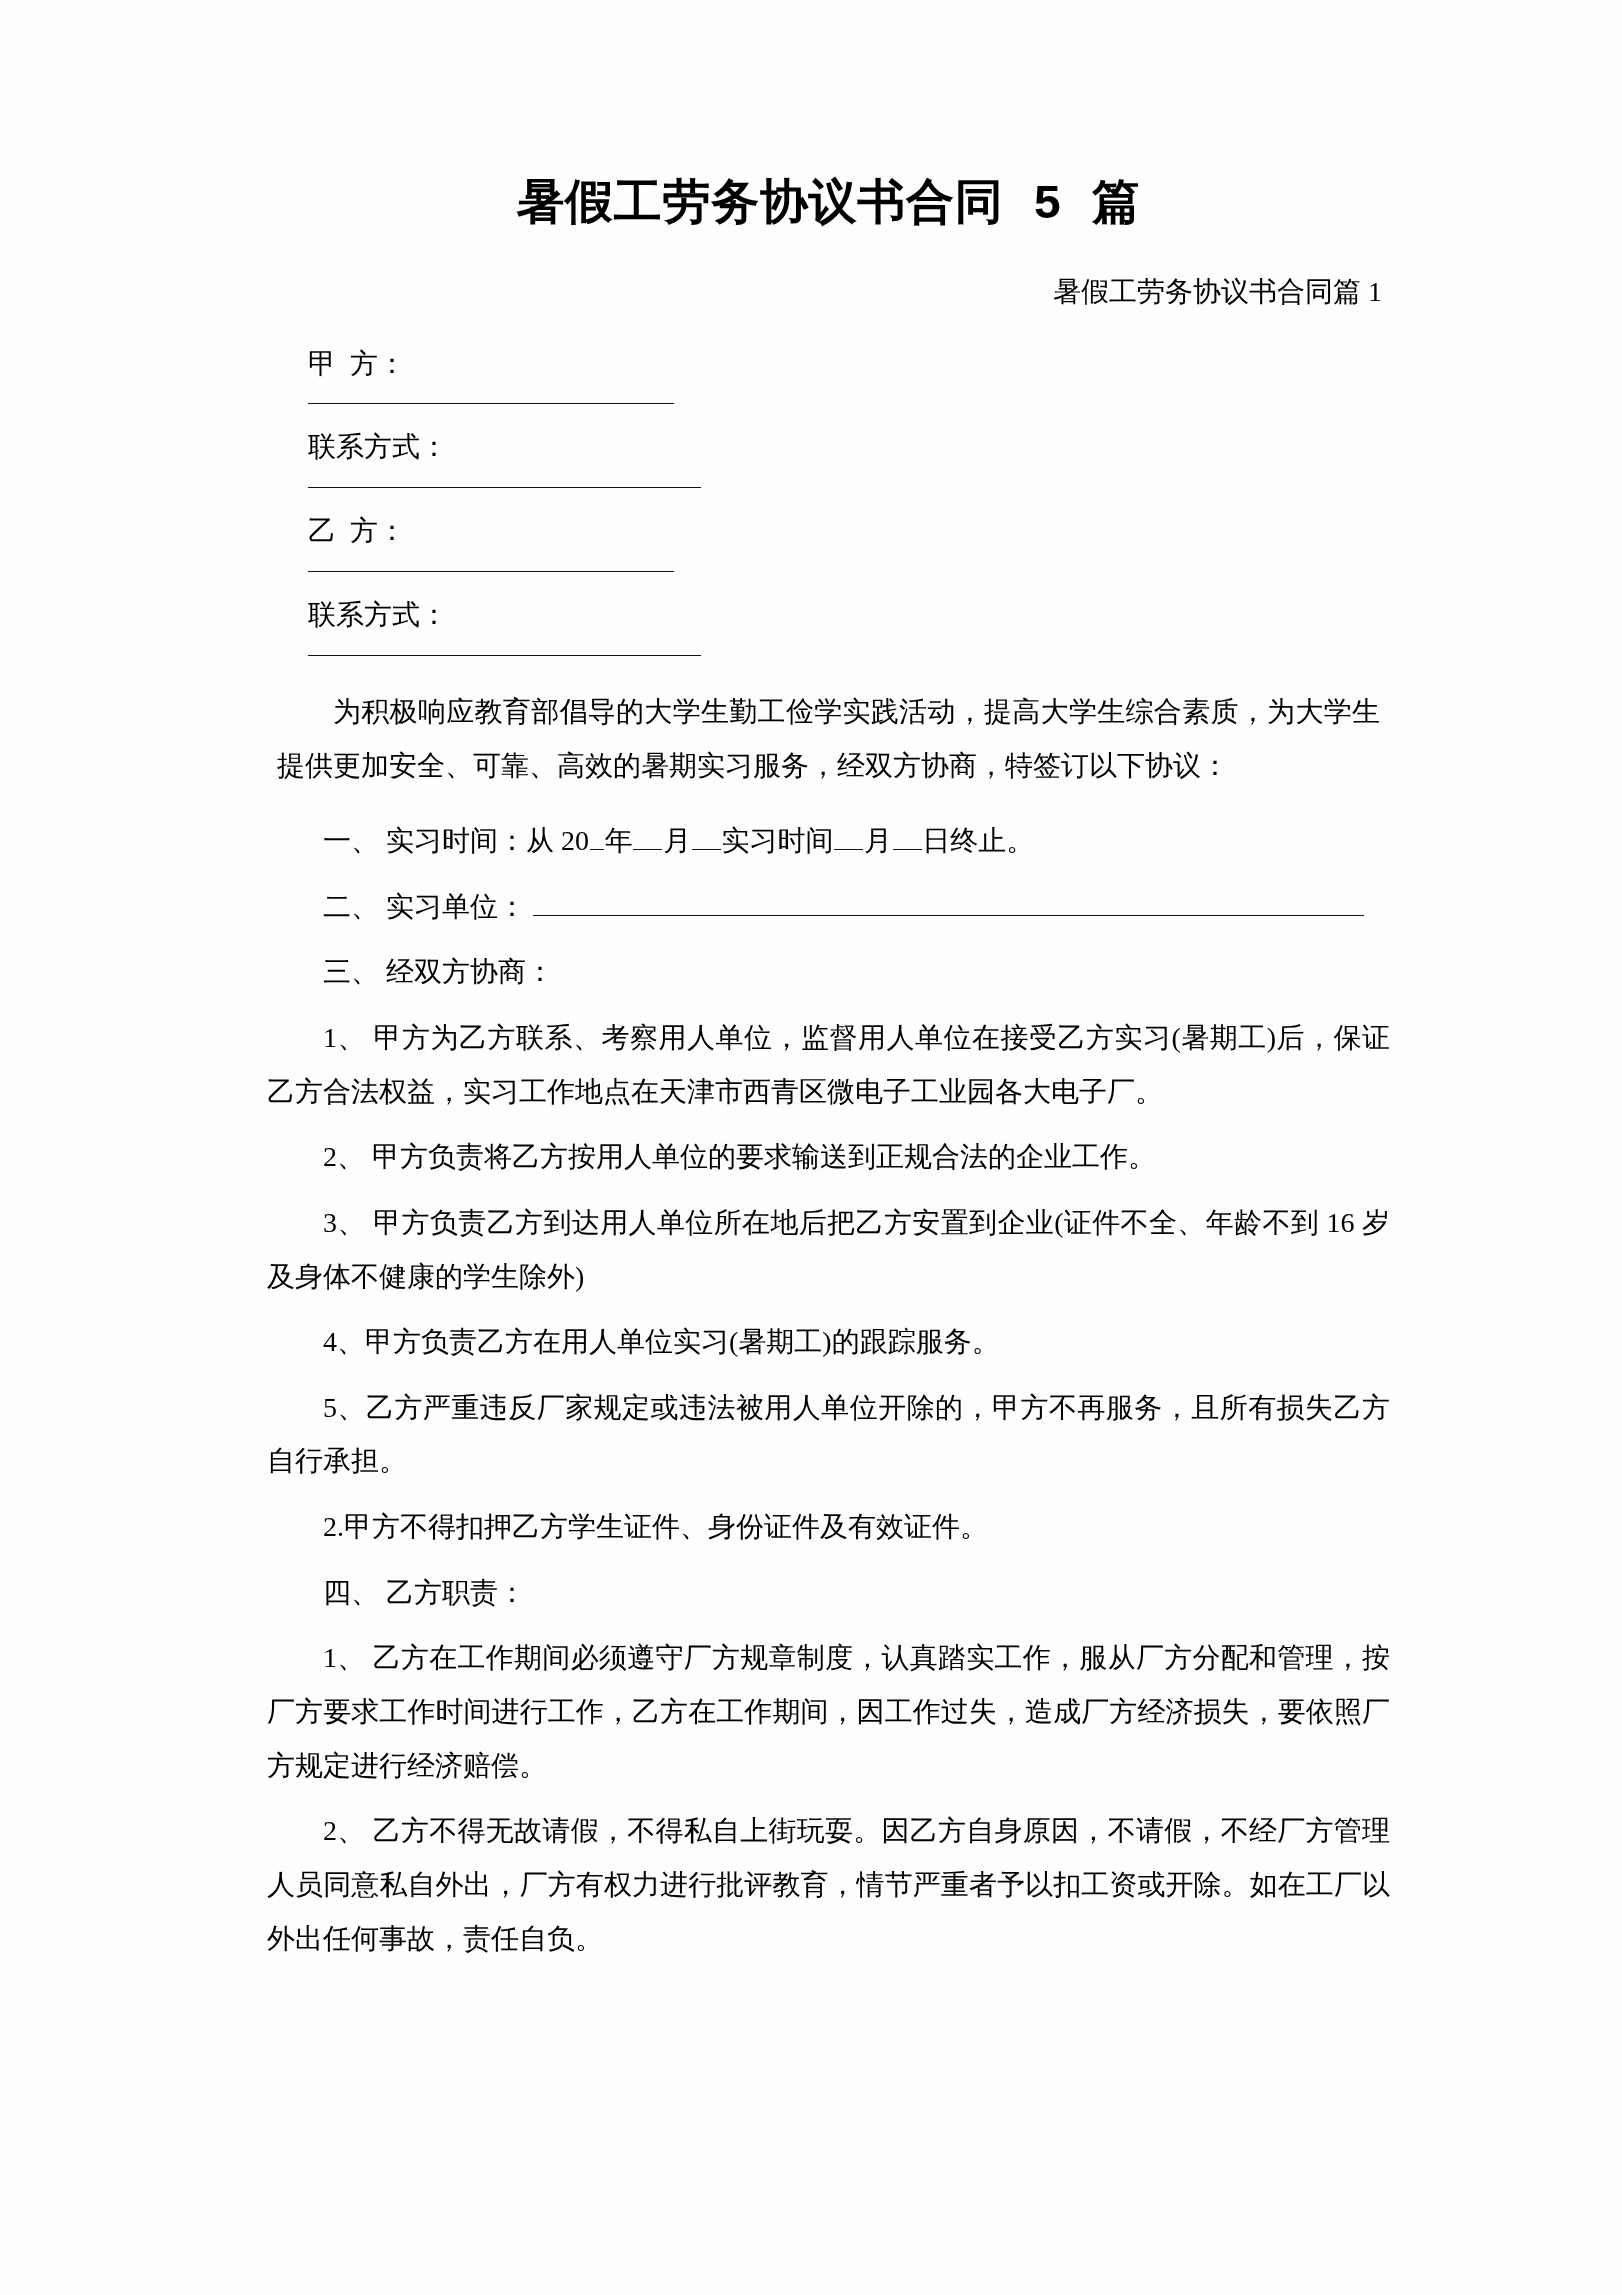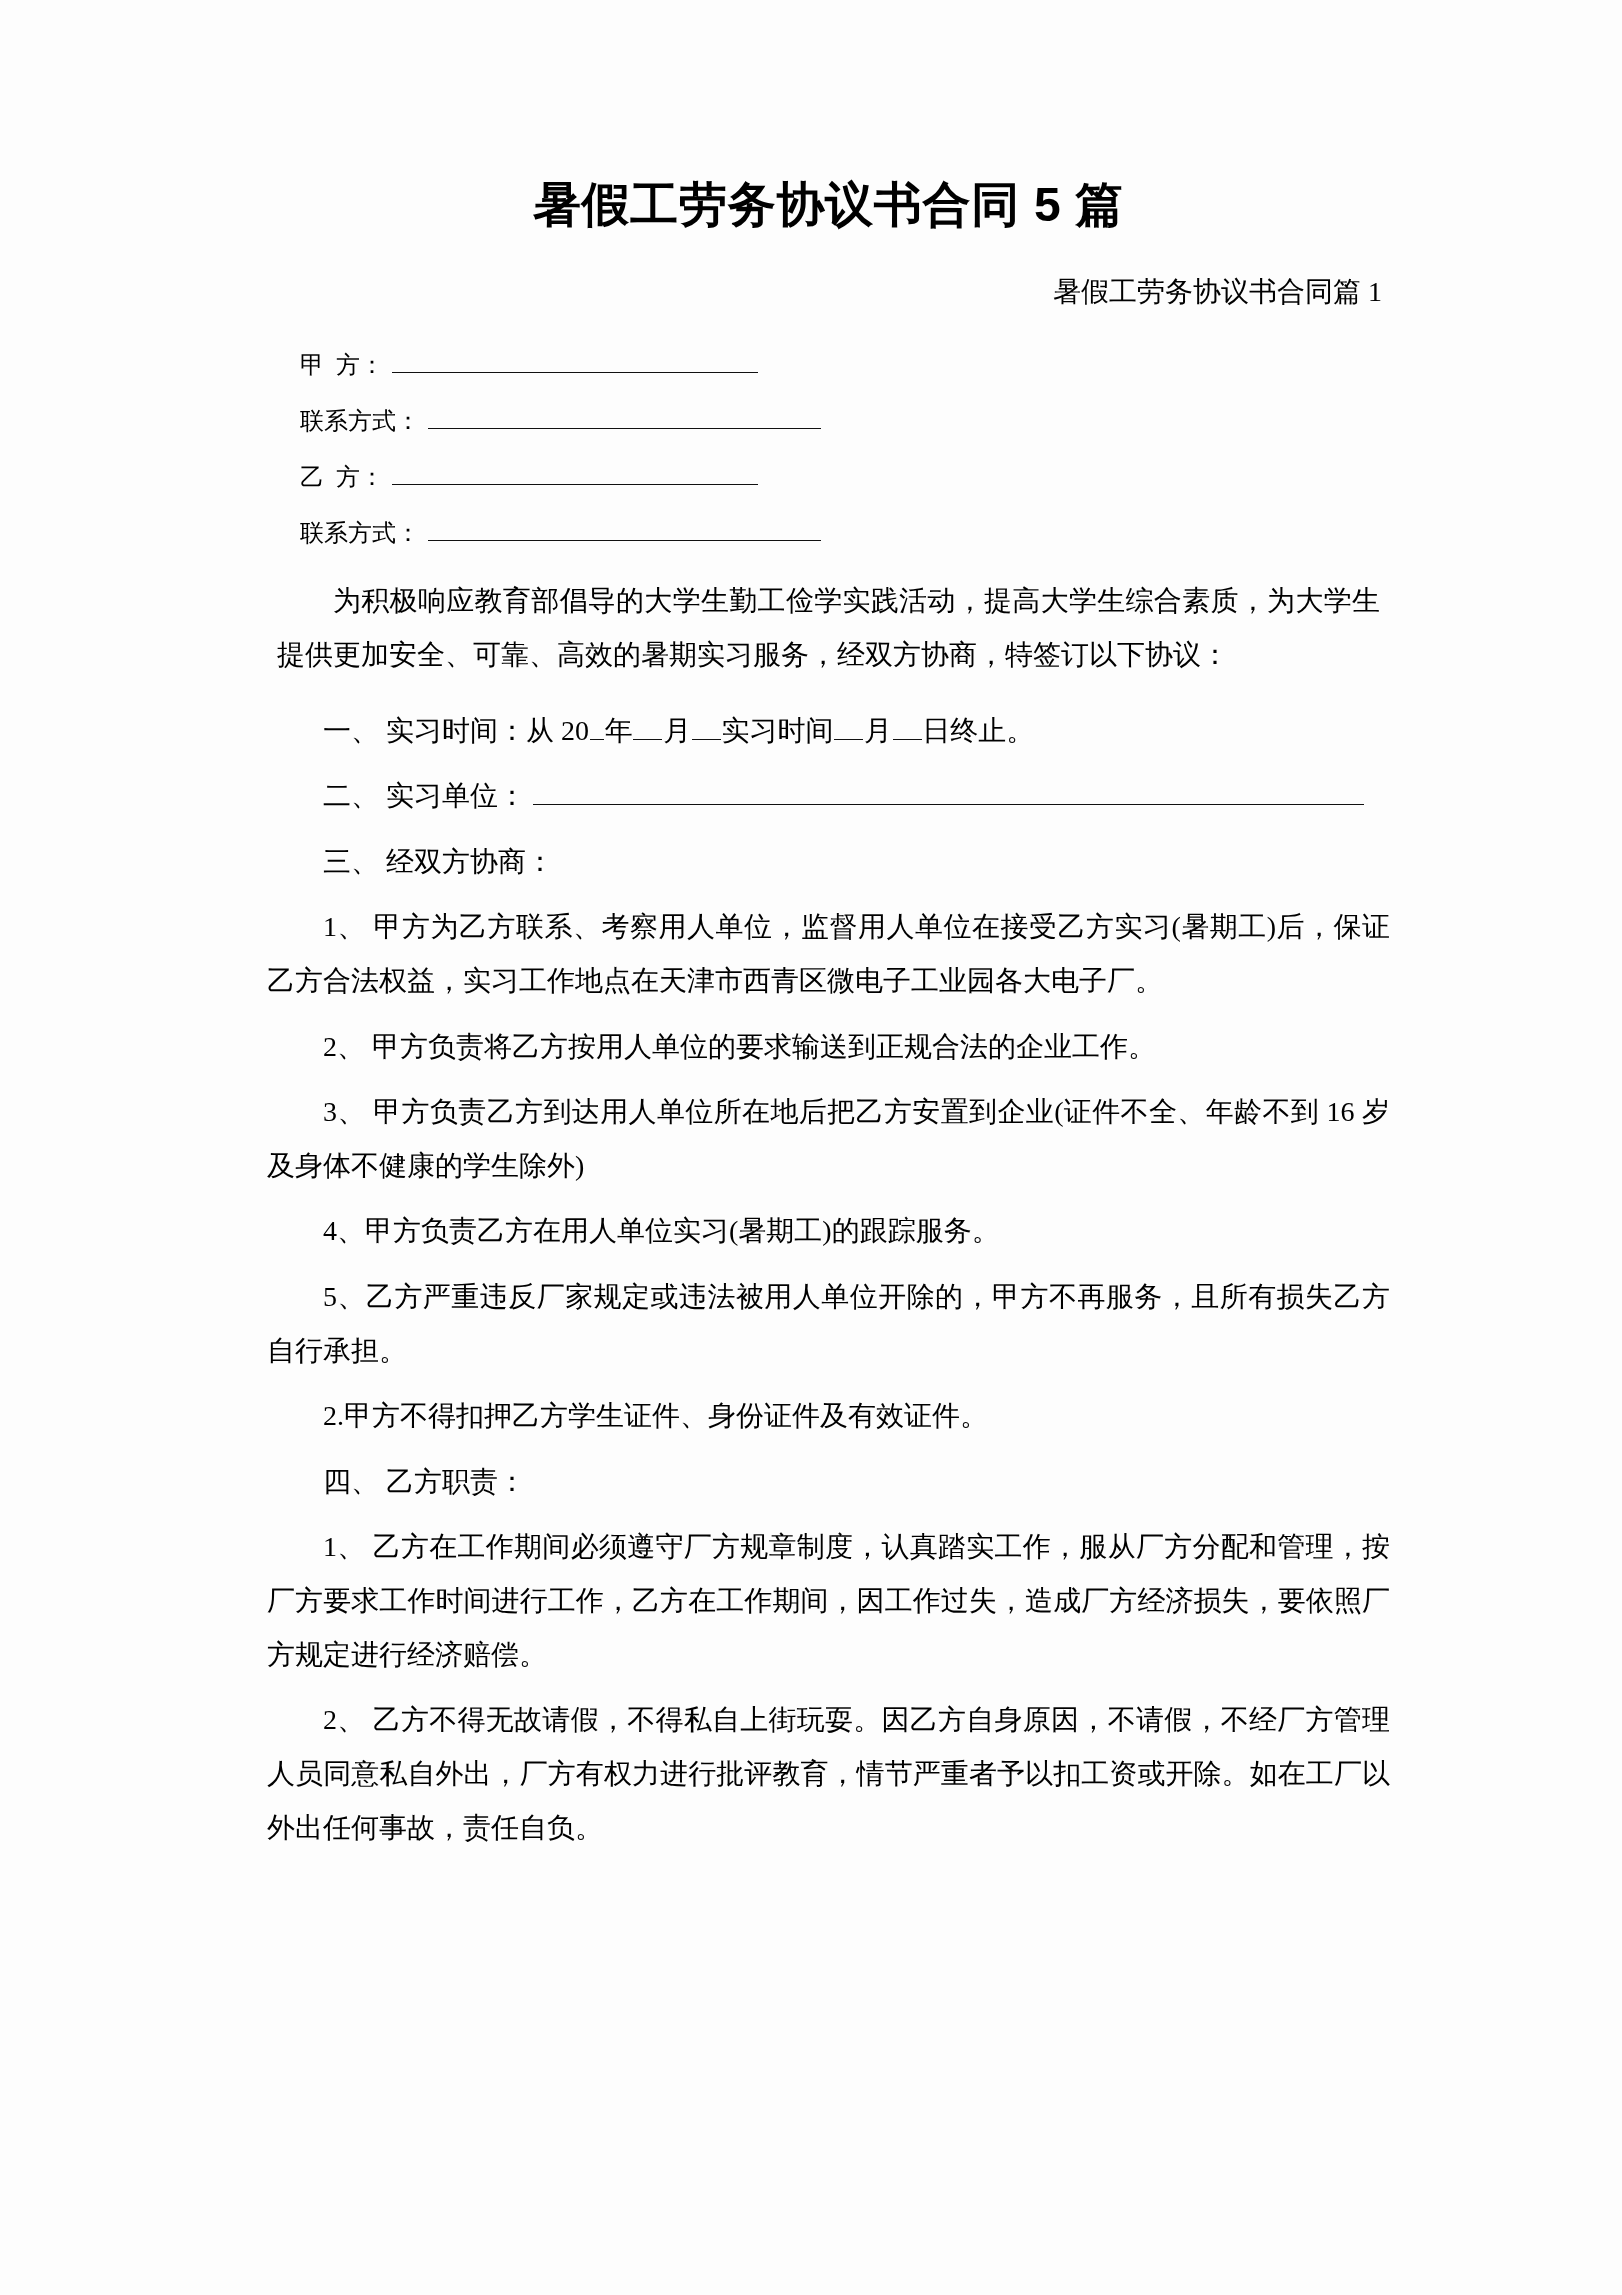--- a/index.html
+++ b/index.html
@@ -33,41 +33,42 @@
   }
 
   .doc-title {
     font-size: 48px;
     font-weight: 700;
     line-height: 1.25;
     text-align: center;
     margin: 0;
     padding-top: 175px;
     letter-spacing: 0.7px;
-    font-family: Liberation Sans, sans-serif;
+    font-family: Liberation Mono, monospace;
   }
 
   .subtitle {
     font-size: 28px;
     line-height: 1.5;
     margin: 8px;
     padding-top: 27.5px;
     padding-left: 6.5px;
     text-align: right;
   }
 
   
   .field-row {
     display: flex;
     align-items: baseline;
-    font-size: 24px;
+    font-size: 28px;
     line-height: 1.0;
     margin: 0;
     padding-top: 29px;
     padding-left: 33px;
+    flex-direction: column;
   }
   .field-label {
     white-space: pre;
     flex: 0 0 auto;
   }
   .field-rule {
     flex: 0 0 auto;
     border-bottom: 1.6px solid #111;
     height: 0.92em;
     margin-left: 7.9px;

